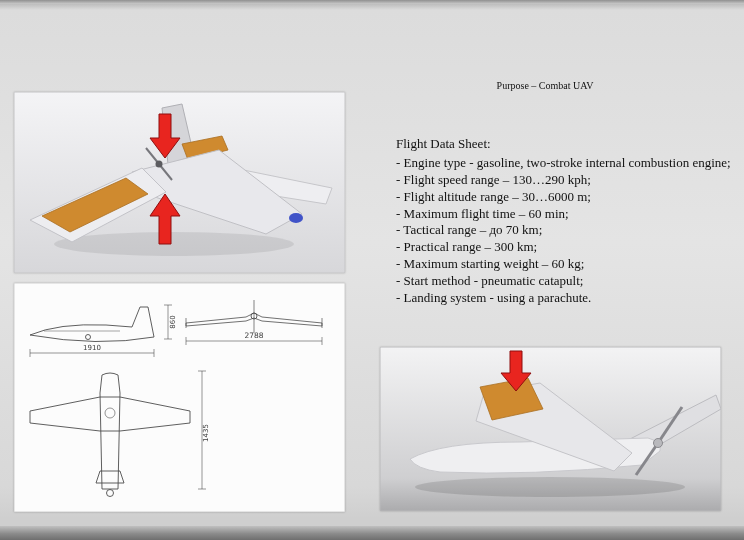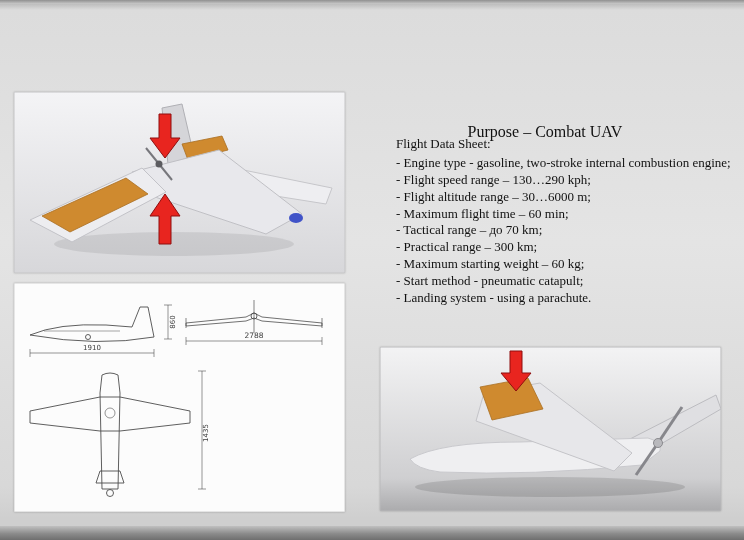--- a/index.html
+++ b/index.html
@@ -18,22 +18,21 @@
     background:linear-gradient(180deg,#8f8f8f,#c9c9c9);
   }
   .logos{position:absolute;left:14px;top:6px;height:48px;display:flex;align-items:center;gap:26px;flex-direction:column;}
   .page-title{
     position:absolute;left:348px;top:18px;width:388px;text-align:center;
     font-size:19px;font-weight:bold;letter-spacing:.2px;
     text-decoration:underline;text-underline-offset:3px;
   }
   .purpose{
     position:absolute;left:368px;top:80px;width:354px;text-align:center;
-    font-size:16px;
-    margin-top:43px;
+    font-size:10px;
   }
   .flight-block{
     position:absolute;left:396px;top:136px;width:358px;
     font-size:13px;line-height:1.3;
   }
   .fd-heading{margin:0 0 2px 0;}
   .fd-item{margin:0;}
   .panel{position:absolute;box-shadow:0 0 2px rgba(0,0,0,.25);}
   .panel svg{display:block;}
   #panel-render-front{left:14px;top:92px;}

